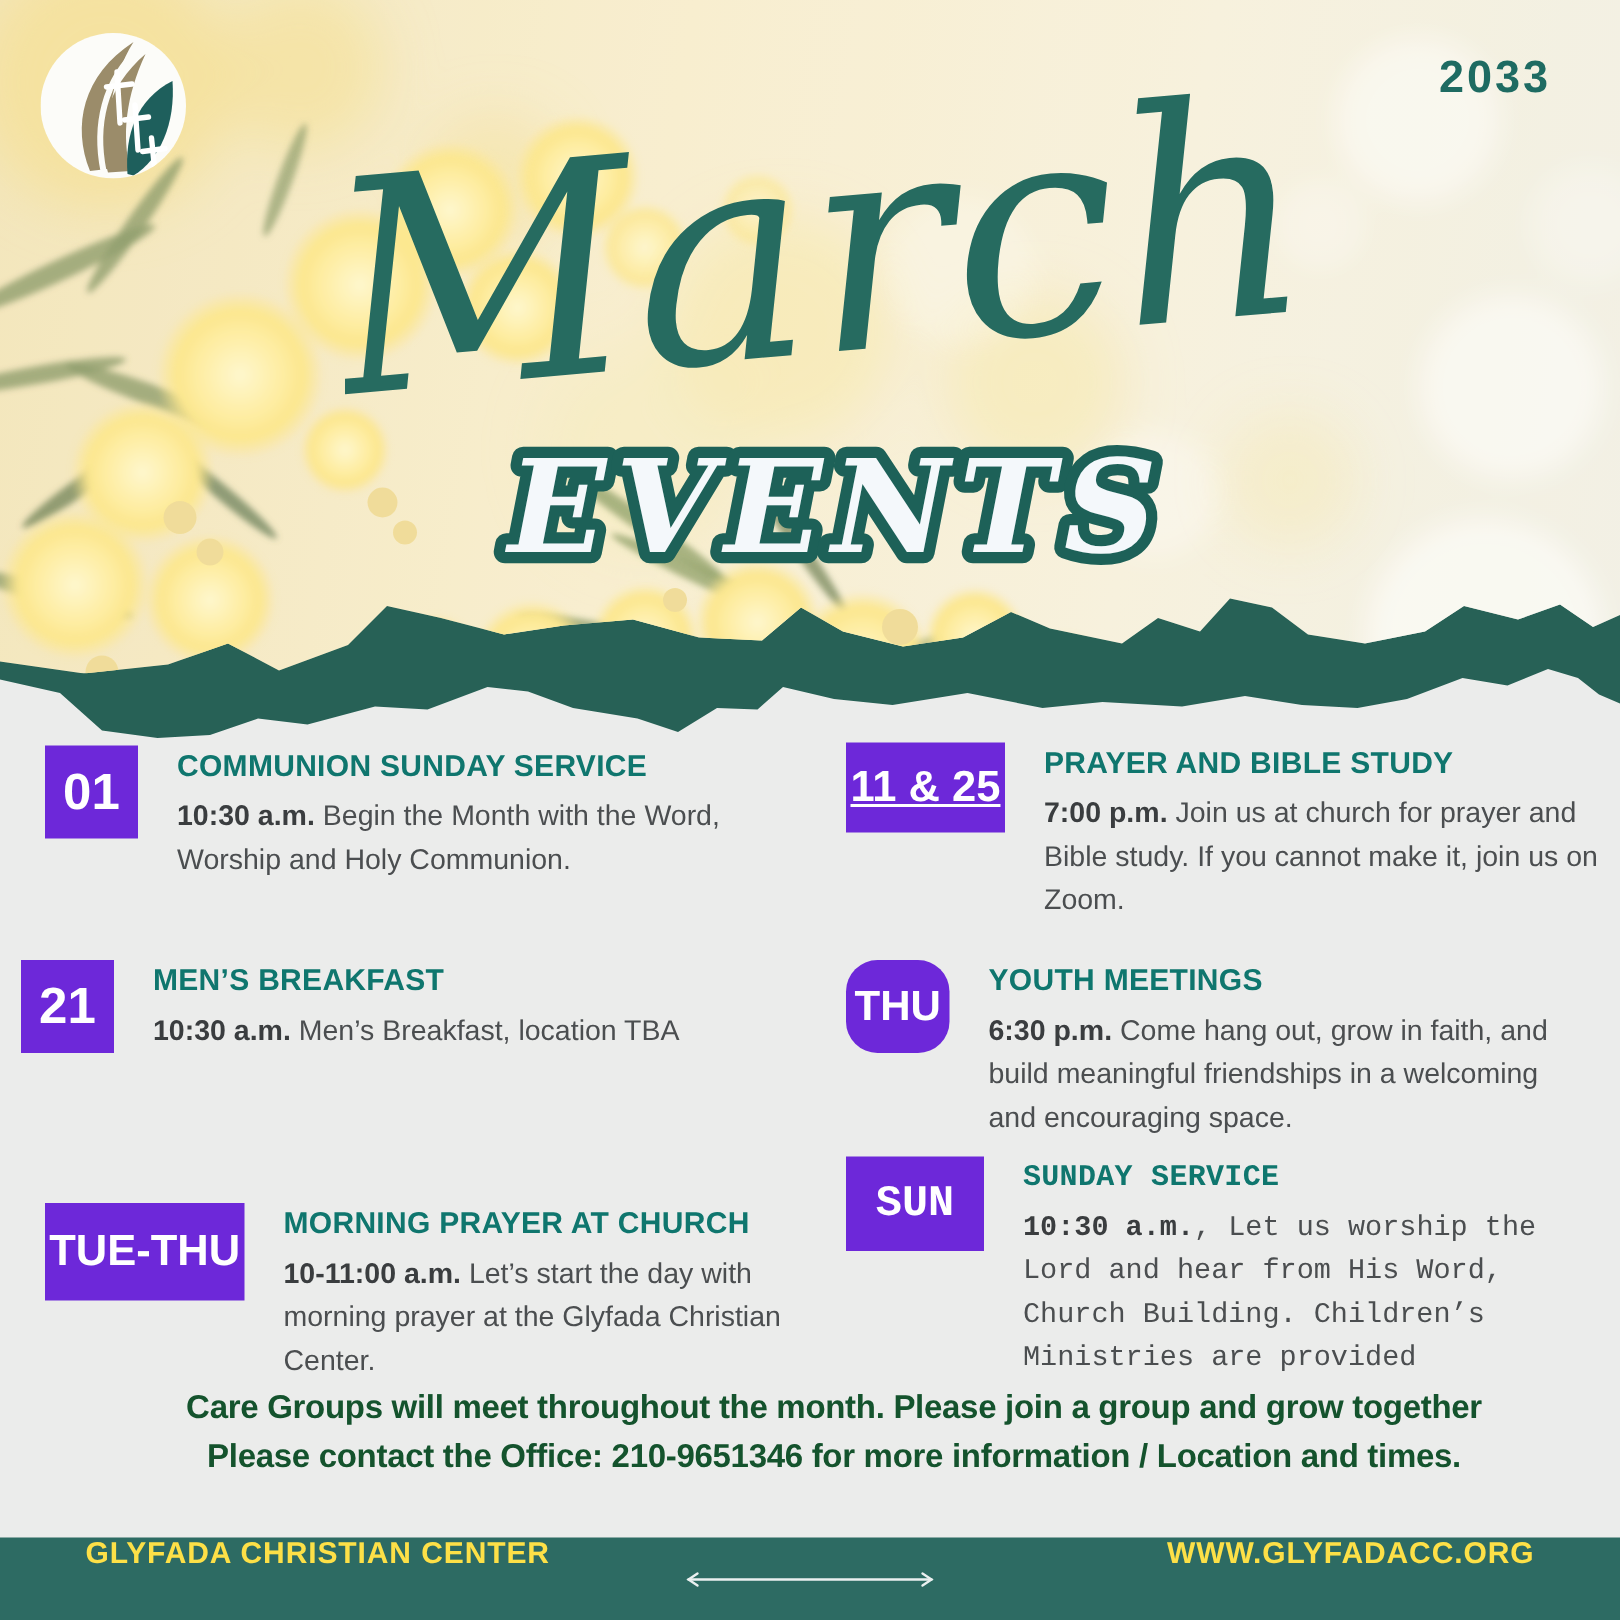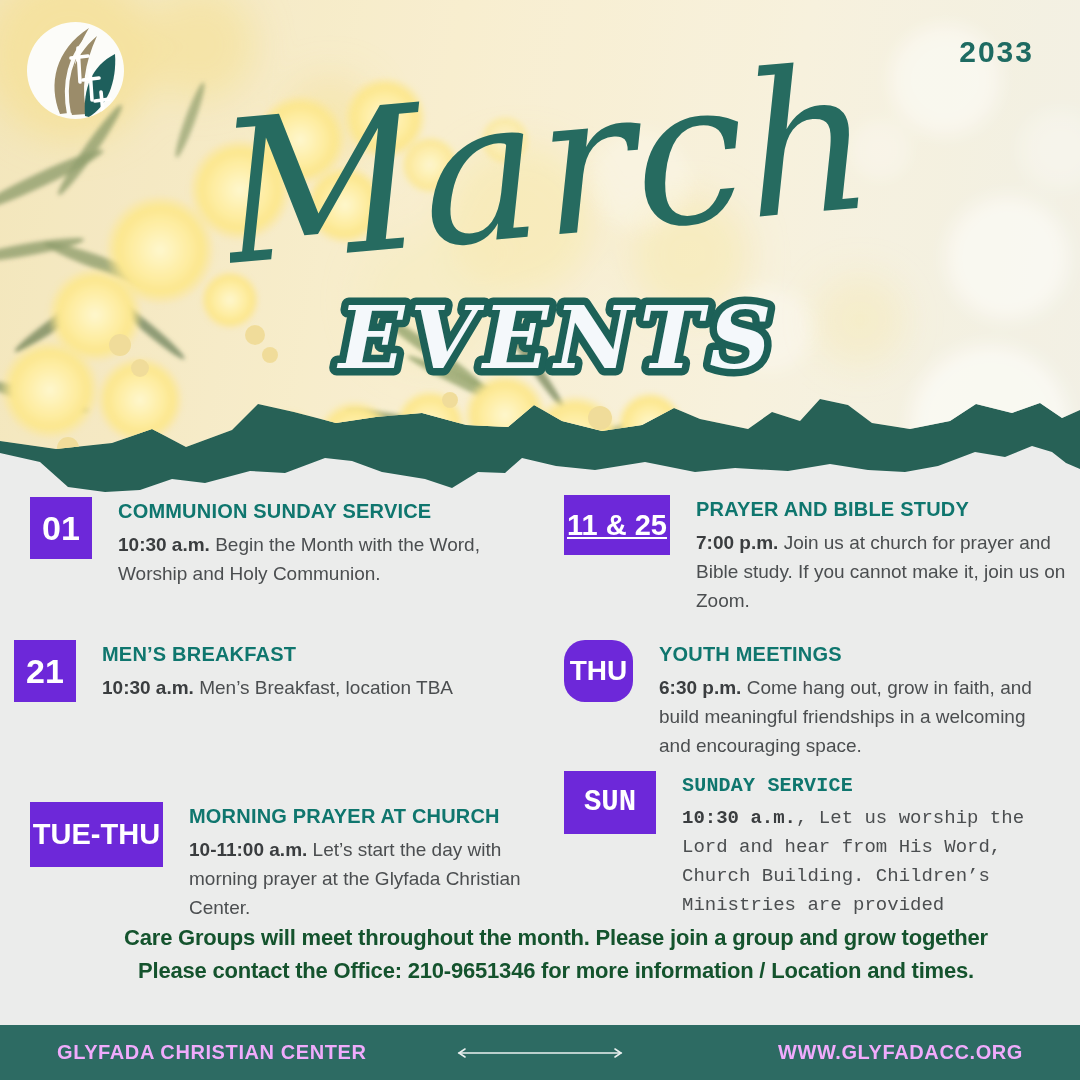--- a/index.html
+++ b/index.html
@@ -43,22 +43,22 @@
   .ev-title{margin:0 0 7px 0;font-size:20px;font-weight:700;color:#0f766e;letter-spacing:0.2px;}
   .ev-body{margin:0;font-size:19px;color:#4B4E50;line-height:29px;}
   .ev-body strong{color:#3A3D3F;}
   #ev-l0 .ev-body{width:412px;} #ev-l1 .ev-body{width:430px;} #ev-l2 .ev-body{width:338px;}
   #ev-r0 .ev-body{width:378px;} #ev-r1 .ev-body{width:392px;} #ev-r2 .ev-body{width:388px;}
 
   
   .note{position:absolute;top:921px;left:0;width:1080px;text-align:center;font-weight:700;
         font-size:22px;line-height:33px;color:#14532d;letter-spacing:-0.2px;padding-left:16px;}
   .footer{position:absolute;left:0;bottom:0;width:1080px;height:55px;background:#2D6B63;
-          display:flex;align-items:center;justify-content:space-between;padding:0 57px;
-          box-sizing:border-box;color:#f0abfc;font-weight:700;font-size:20px;letter-spacing:0.6px;}
+          display:flex;justify-content:space-between;padding:0 57px;
+          box-sizing:border-box;color:#fde047;font-weight:700;font-size:20px;letter-spacing:0.6px;}
   .footer-arrow{position:absolute;left:452px;top:50%;transform:translateY(-50%);width:176px;height:12px;}
 </style>
 </head>
 <body>
 
 <div class="page">
 
   <div class="header">
     <div class="teal-band"></div>
     <div class="photo">

